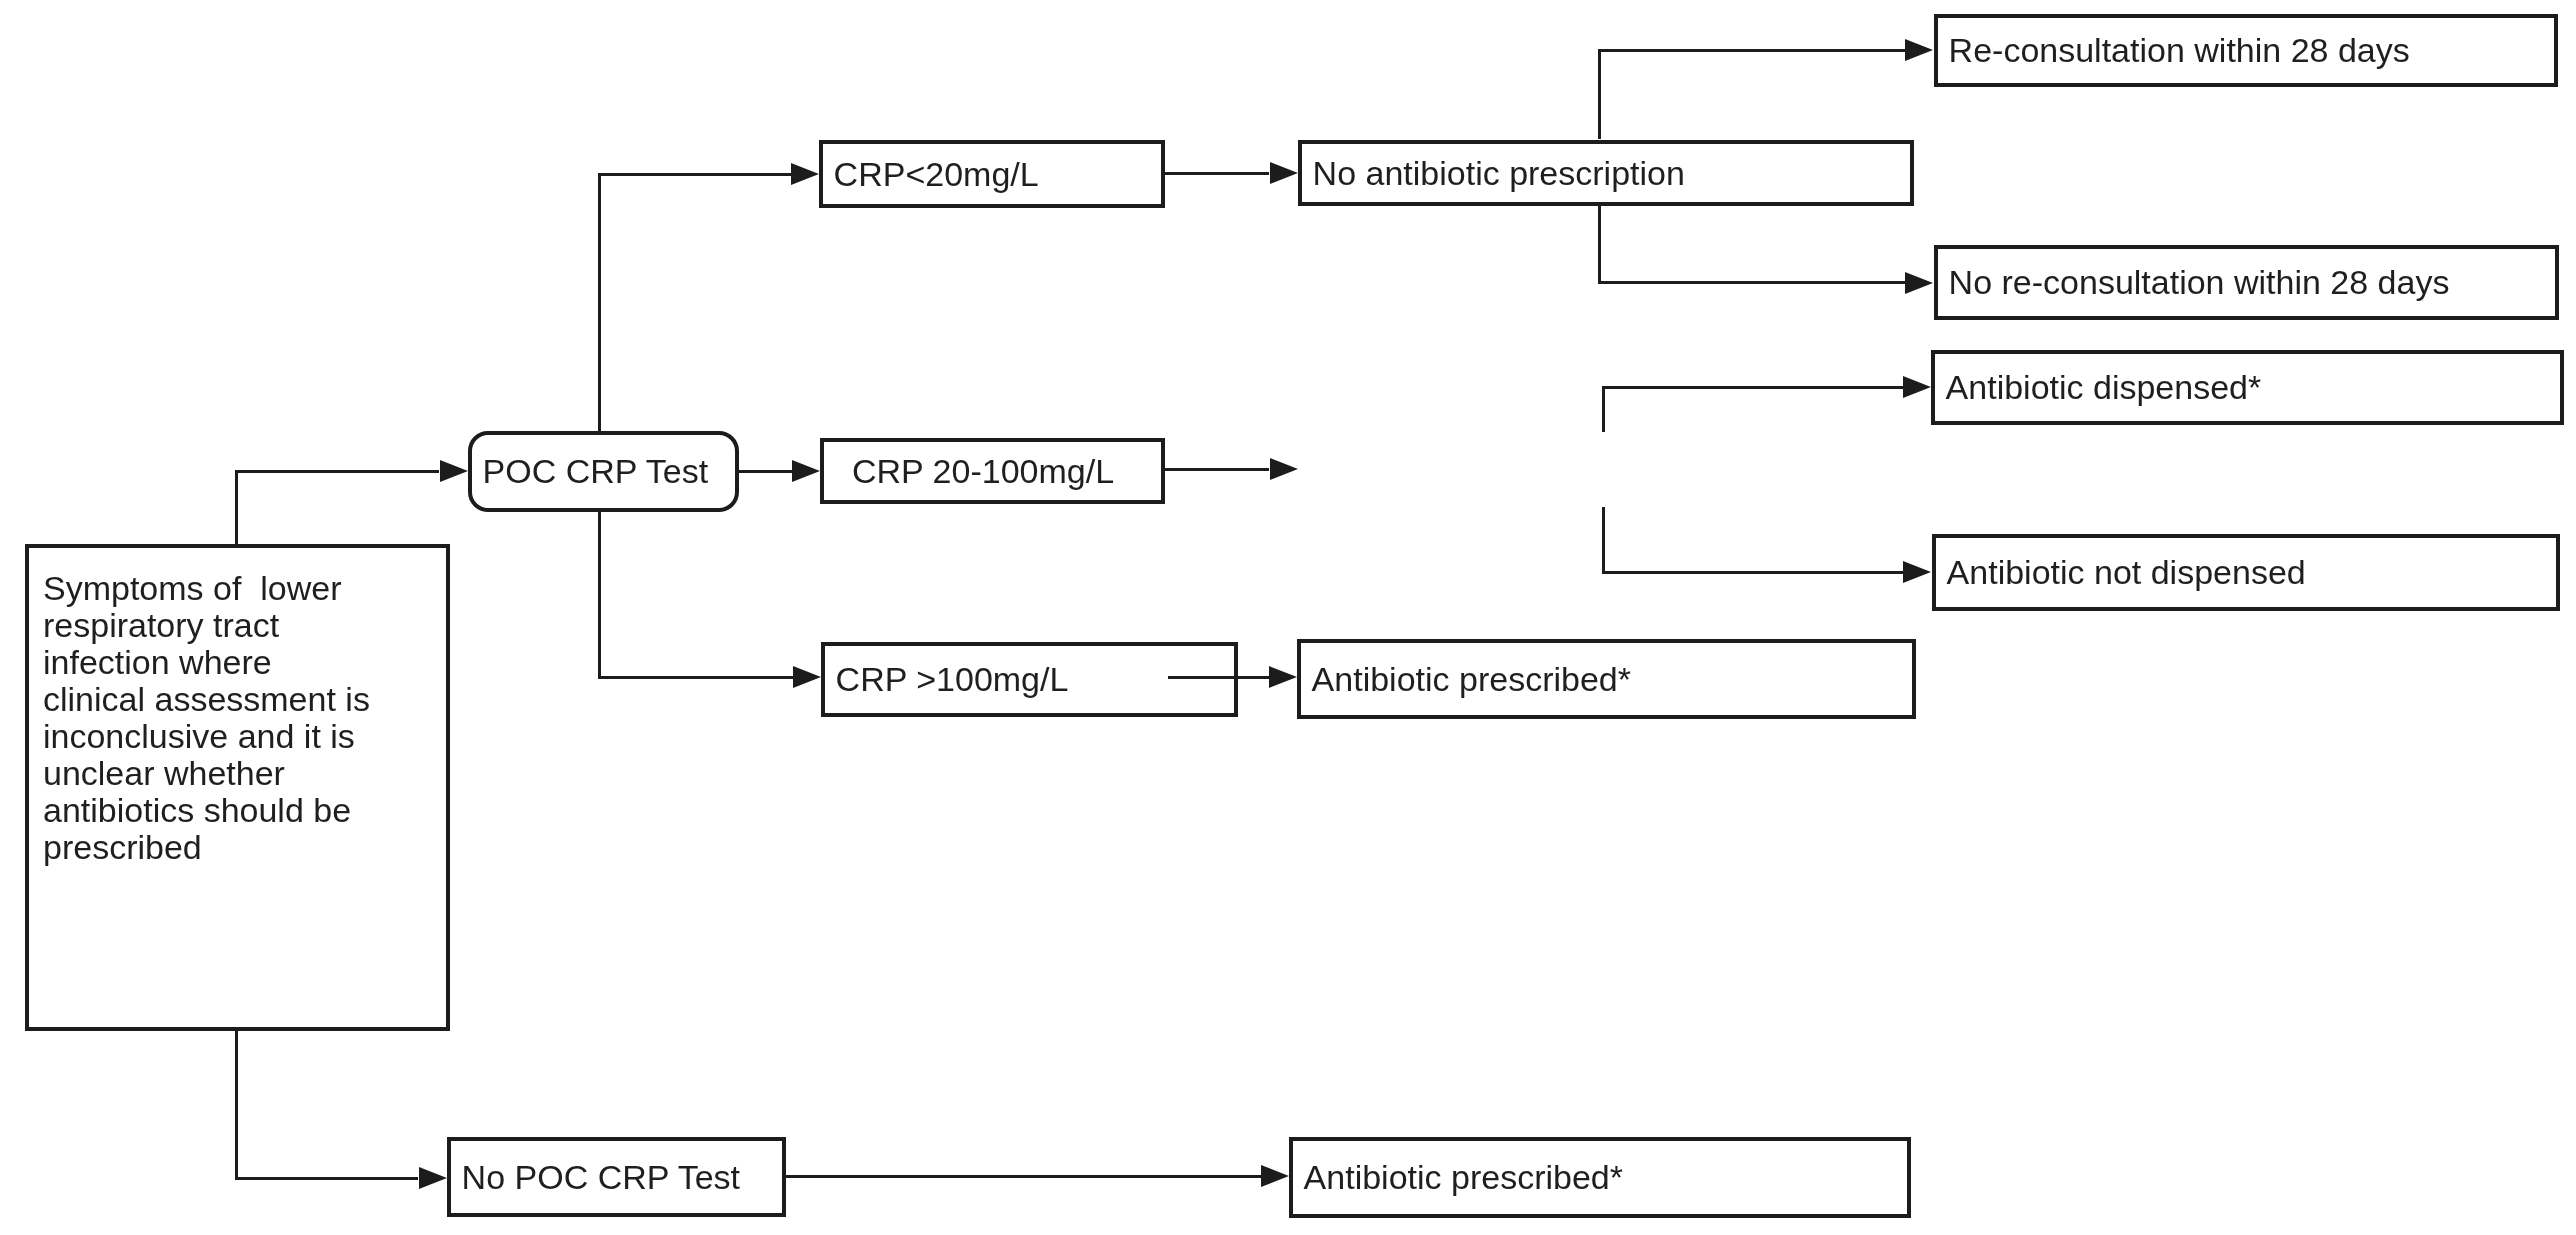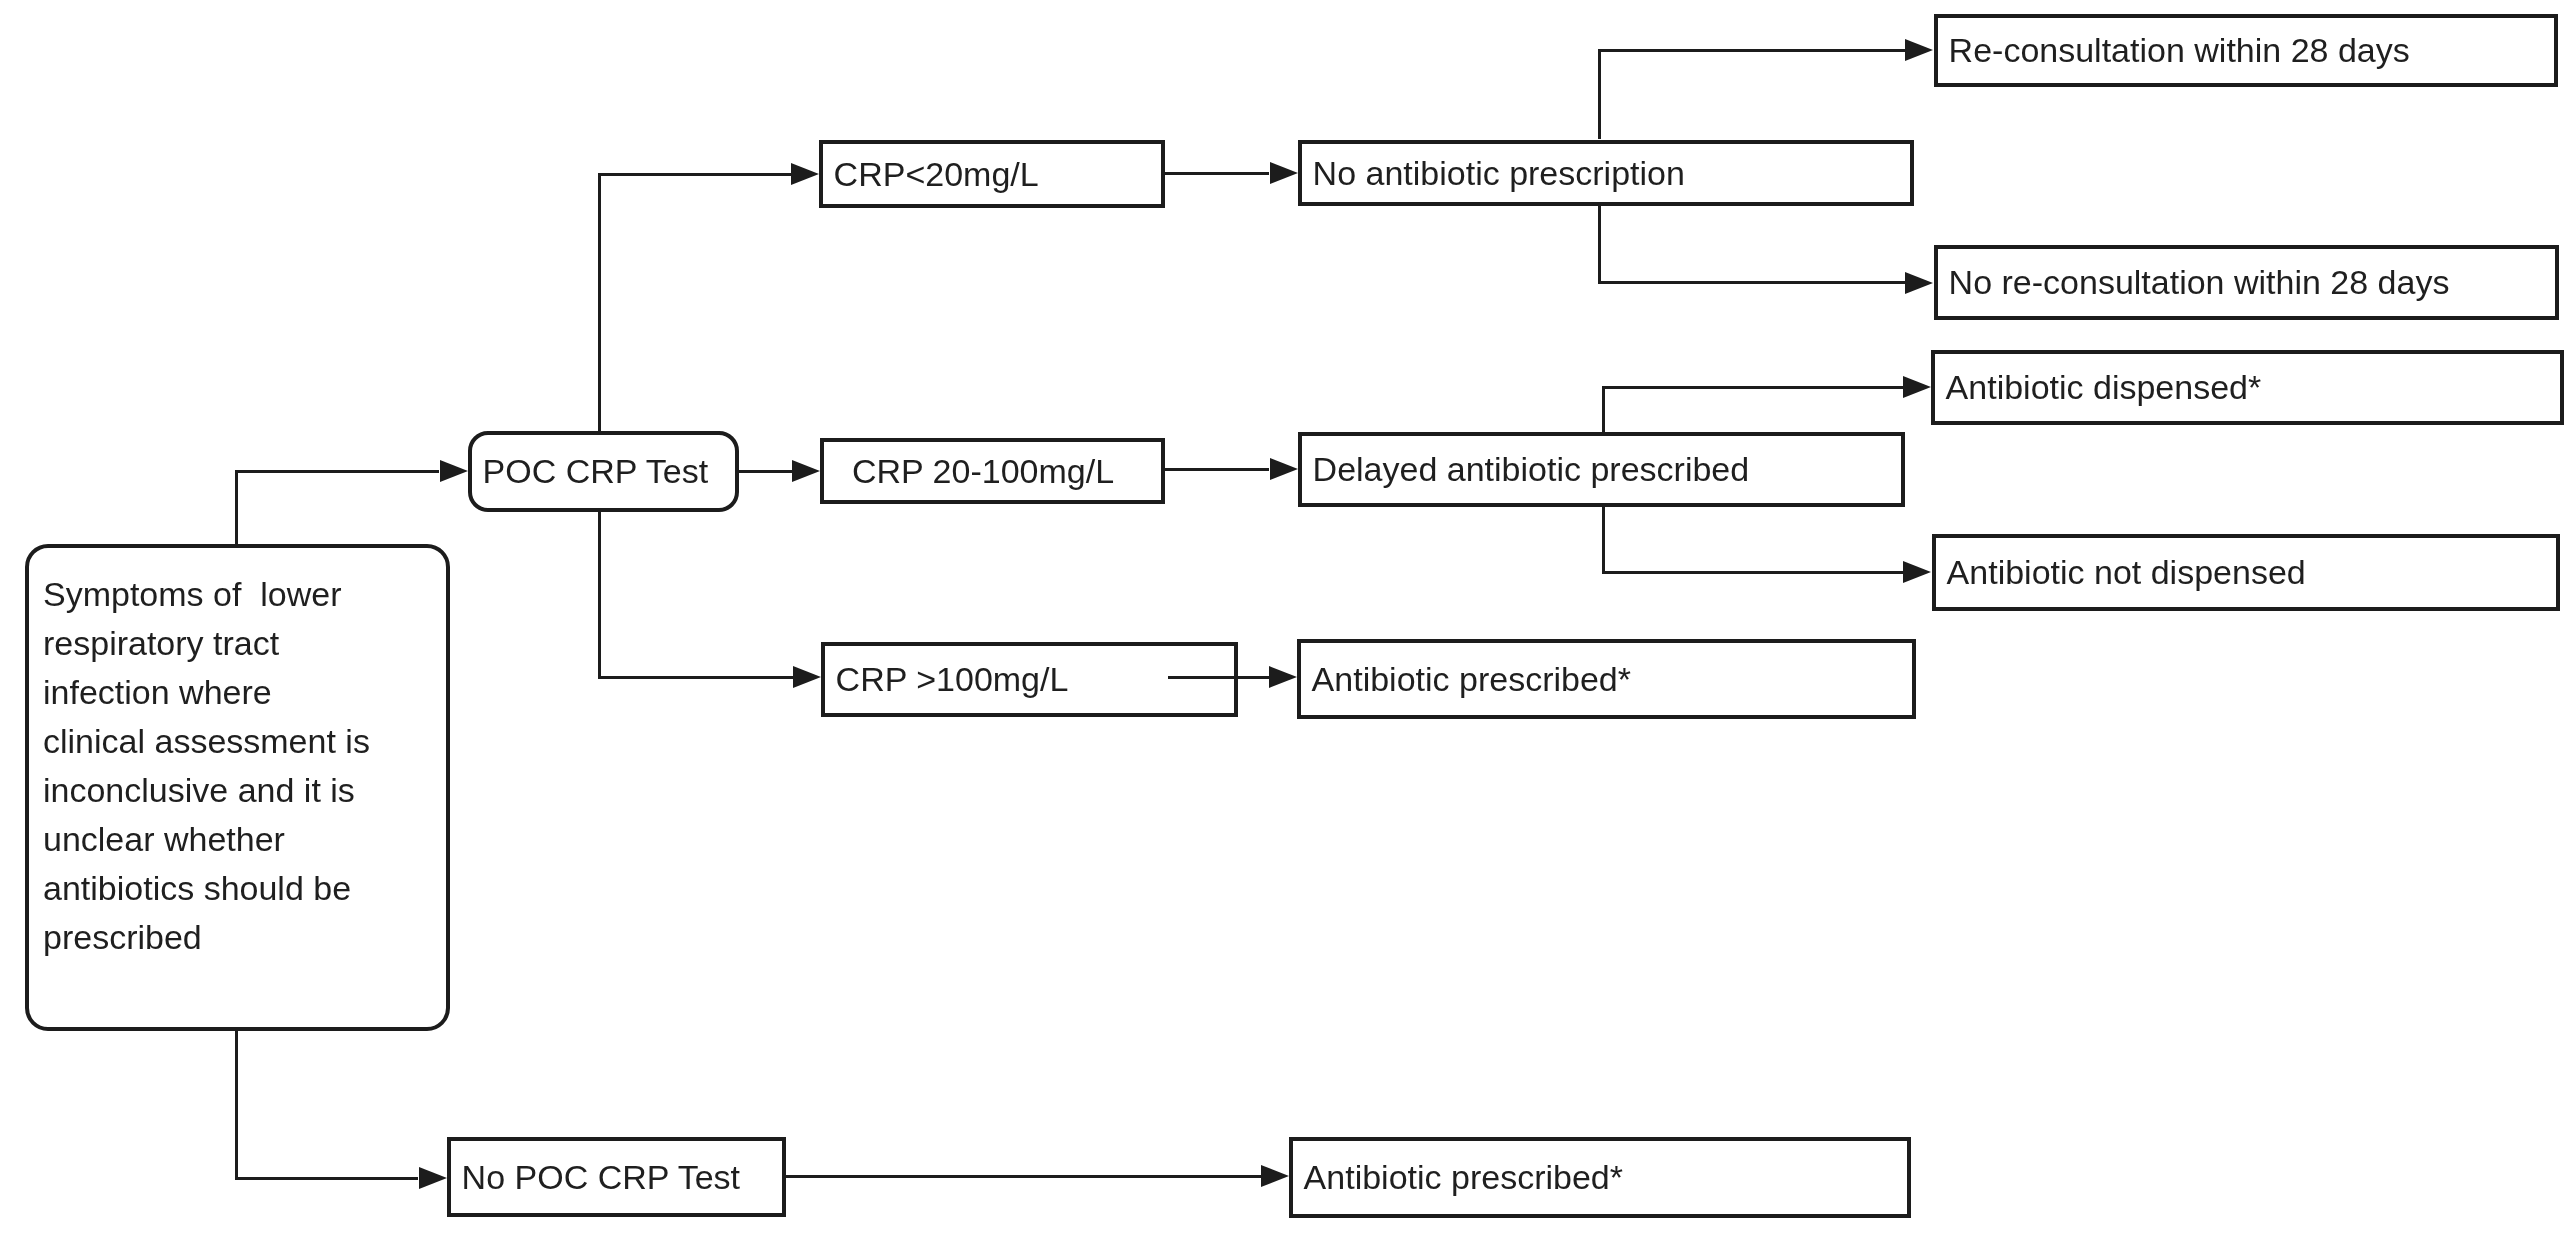--- a/index.html
+++ b/index.html
@@ -25,23 +25,22 @@
     display:flex;
     align-items:center;
     font-size:34px;
     line-height:1.3;
     padding:0 8.8px 0 10.6px;
     white-space:nowrap;
   }
   .box.multiline{
     align-items:flex-start;
     white-space:pre-wrap;
-    line-height:49px;
+    line-height:37px;
     padding:22px 8.8px 0 14px;
-    border-radius:23px;
   }
   .seg{position:absolute;background:var(--line);}
   .arrow{
     position:absolute;width:0;height:0;
     border-top:11.5px solid transparent;
     border-bottom:11.5px solid transparent;
     border-left:28px solid var(--line);
   }
 </style>
 </head>
@@ -63,21 +62,20 @@
   <div class="box" style="left:447px;top:1137px;width:339px;height:80px;">No POC CRP Test</div>
 
   <div class="box" style="left:819px;top:140px;width:346px;height:68px;">CRP&lt;20mg/L</div>
 
   <div class="box" style="left:820px;top:438px;width:345px;height:66px;padding-left:28px;">CRP 20-100mg/L</div>
 
   <div class="box" style="left:821px;top:642px;width:417px;height:75px;">CRP &gt;100mg/L</div>
 
   <div class="box" style="left:1298px;top:140px;width:616px;height:66px;text-align:center;">No antibiotic prescription</div>
 
-  <div class="box" style="left:1298px;top:432px;width:607px;height:75px;">Delayed antibiotic prescribed</div>
 
   <div class="box" style="left:1297px;top:639px;width:619px;height:80px;">Antibiotic prescribed*</div>
 
   <div class="box" style="left:1289px;top:1137px;width:622px;height:81px;">Antibiotic prescribed*</div>
 
   <div class="box" style="left:1934px;top:14px;width:624px;height:73px;">Re-consultation within 28 days</div>
 
   <div class="box" style="left:1934px;top:245px;width:625px;height:75px;">No re-consultation within 28 days</div>
 
   <div class="box" style="left:1931px;top:350px;width:633px;height:75px;">Antibiotic dispensed*</div>

